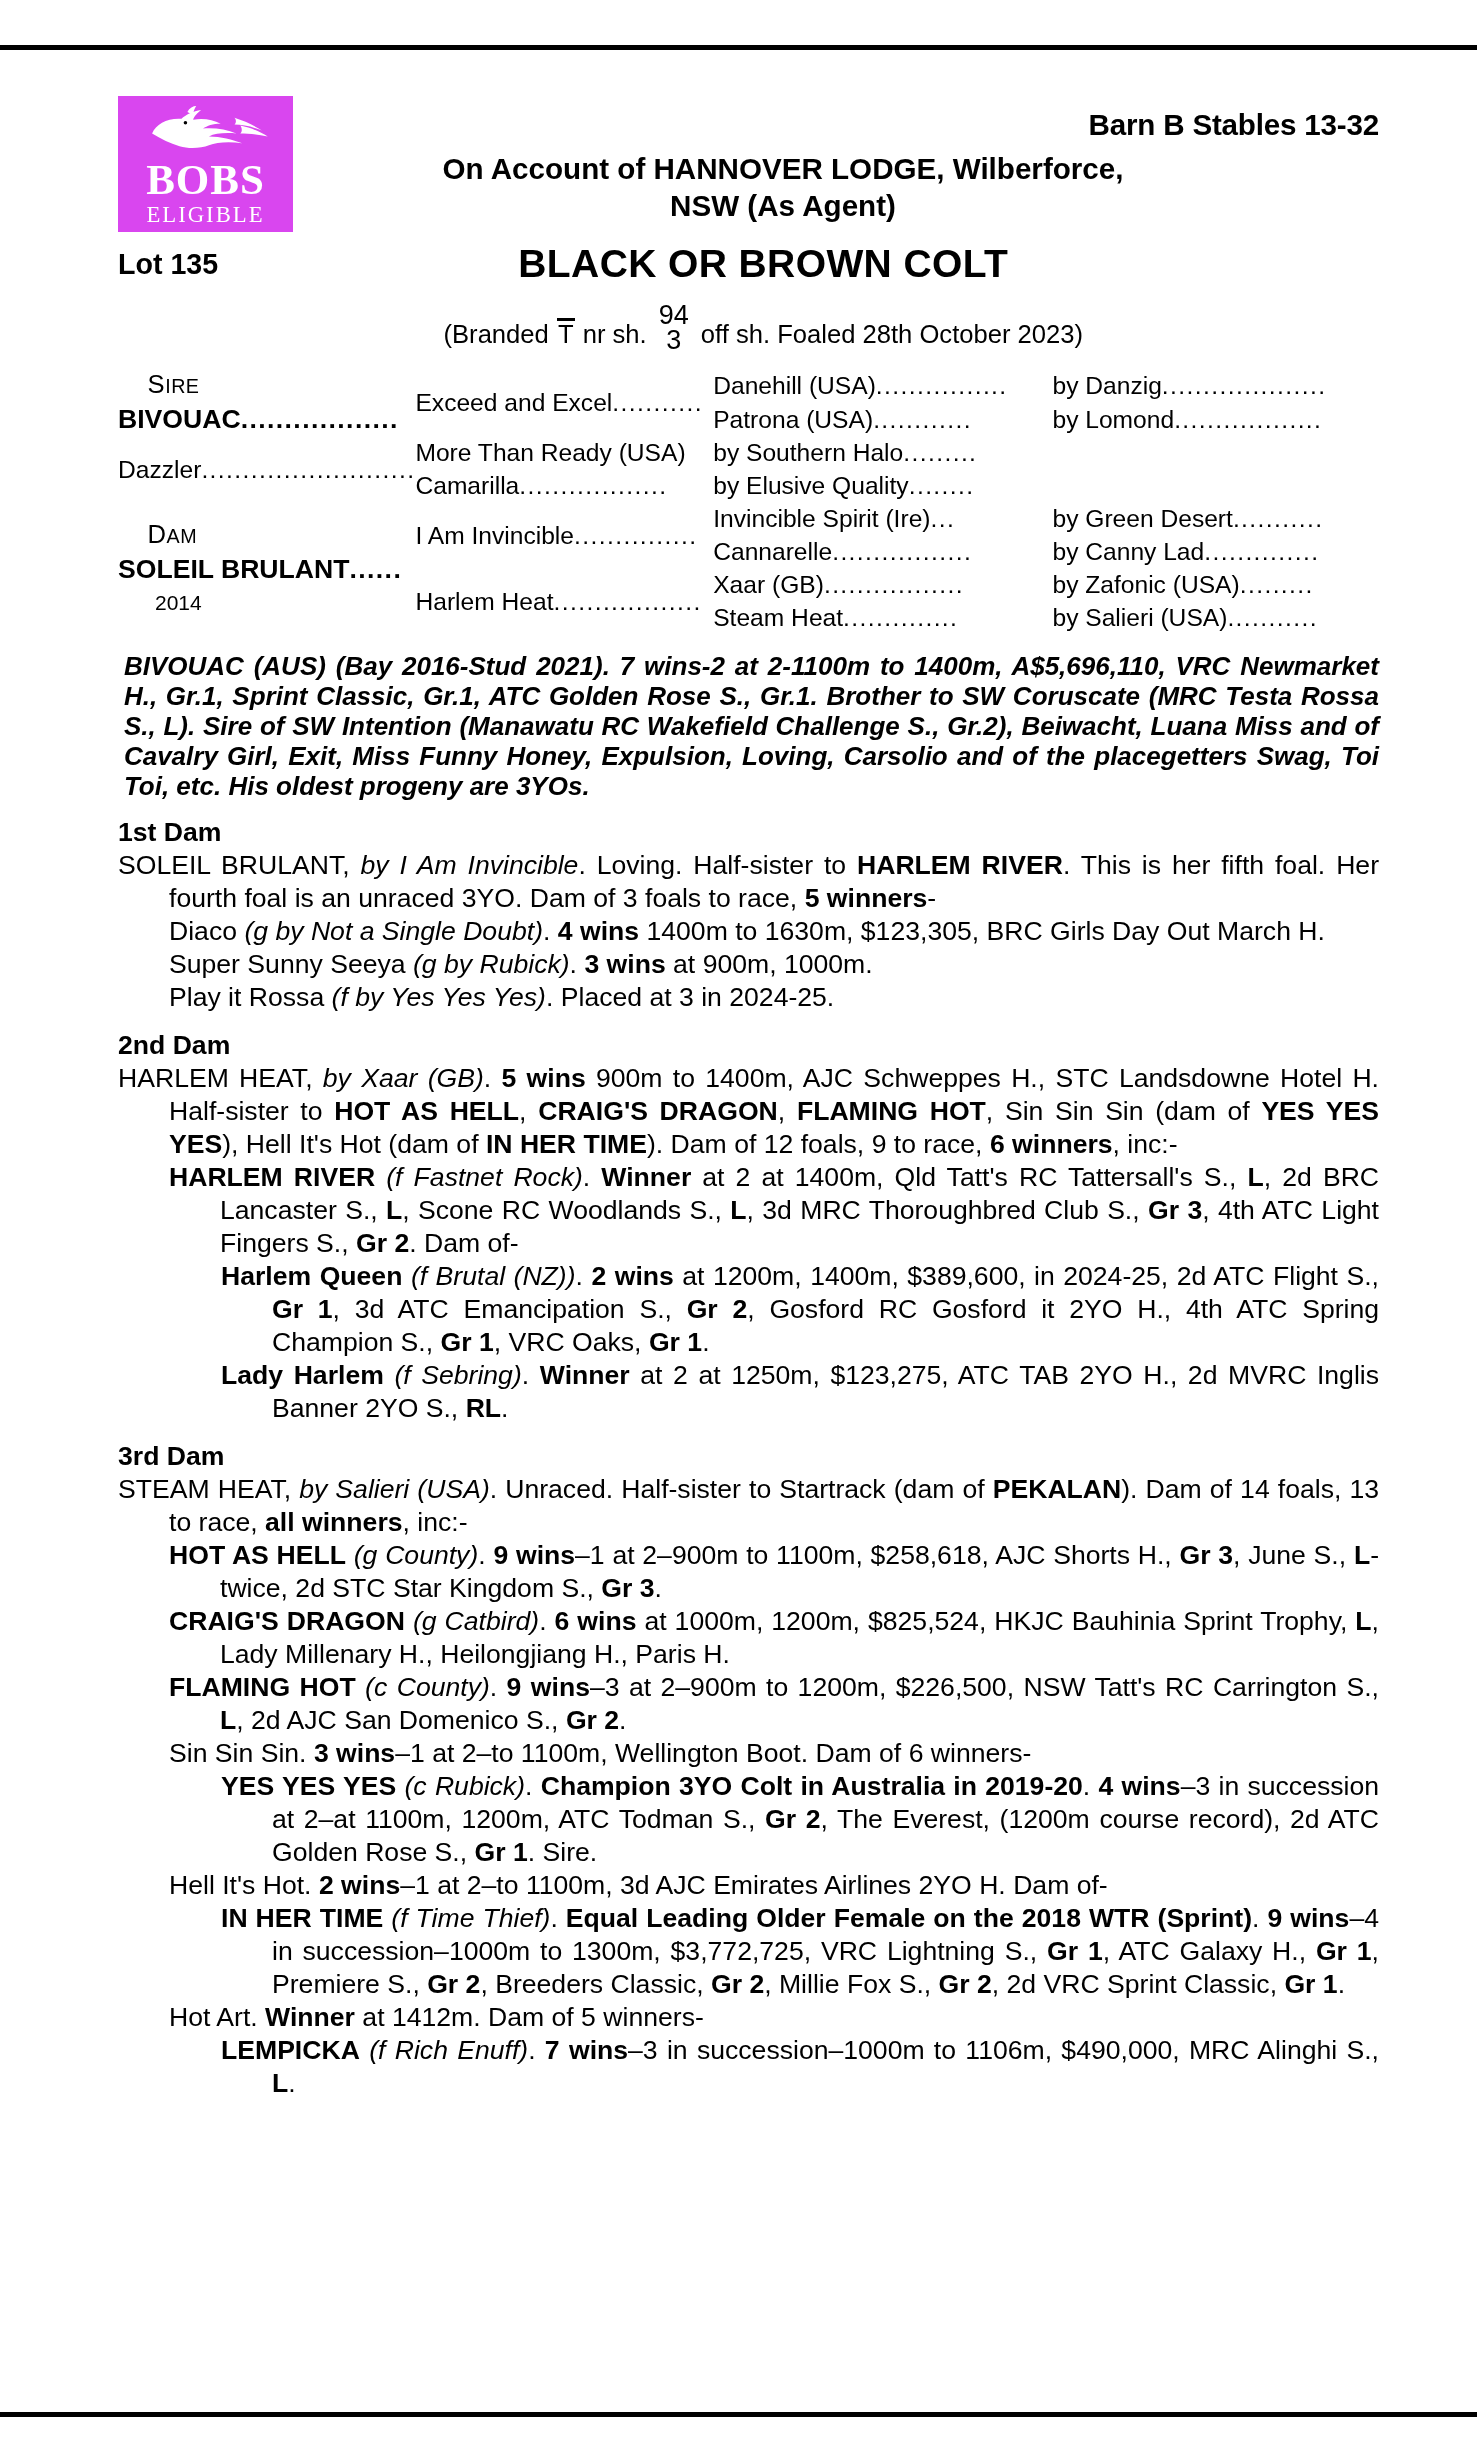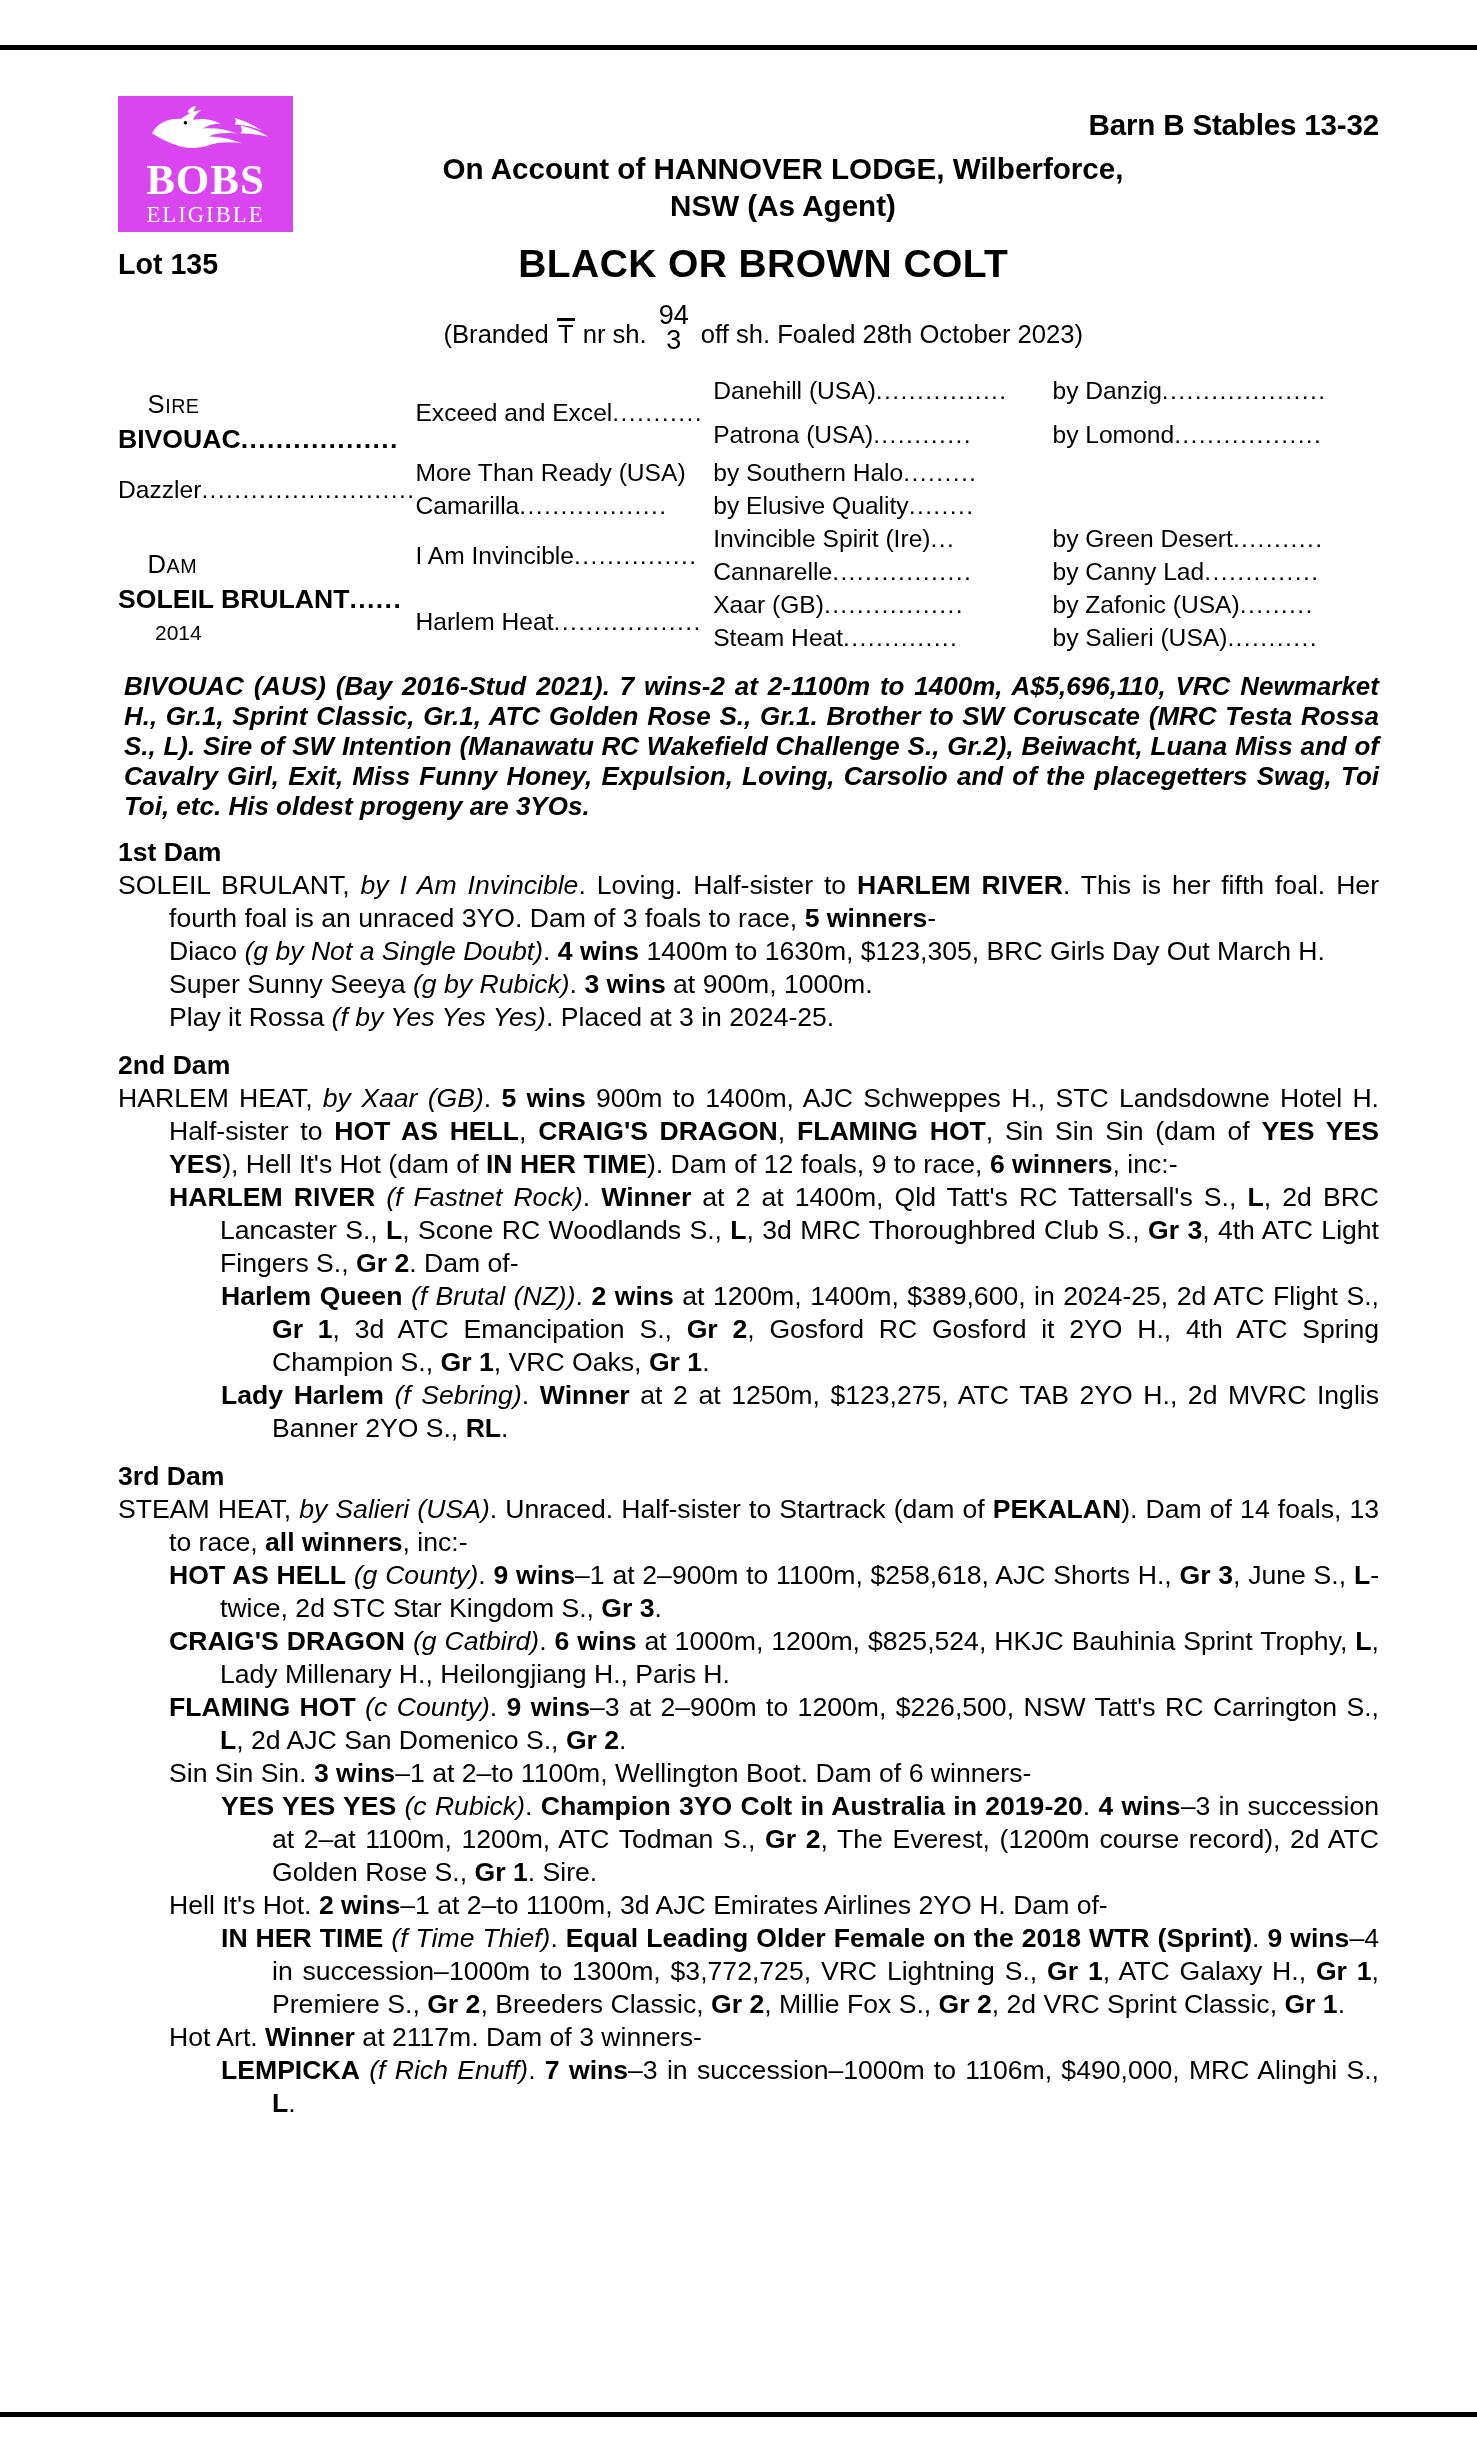--- a/index.html
+++ b/index.html
@@ -165,21 +165,20 @@
   .col-b { width: 266px; }
   .col-c { width: 315px; }
   .col-d { width: 414px; }
 
   .sd-label {
     font-variant: small-caps;
     font-size: 24.6px;
     padding-left: 29.6px;
     display: block;
     letter-spacing: 0.5px;
-    margin-top: 20px;
   }
   .sd-label .cap { font-size: 25.6px; }
   .sd-name {
     font-weight: bold;
     font-size: 26.6px;
     display: block;
   }
   .sd-year {
     display: block;
     padding-left: 37px;
@@ -374,19 +373,19 @@
         <div class="entry ind3"><span class="b">Lady Harlem</span><span class="n"> </span><span class="i">(f Sebring)</span><span class="n">. </span><span class="b">Winner</span><span class="n"> at 2 at 1250m, $123,275, ATC TAB 2YO H., 2d MVRC Inglis Banner 2YO S., </span><span class="b">RL</span><span class="n">.</span></div>
         <div class="dam-head">3rd Dam</div>
         <div class="entry ind1"><span class="n">STEAM HEAT, </span><span class="i">by Salieri (USA)</span><span class="n">. Unraced. Half-sister to Startrack (dam of </span><span class="b">PEKALAN</span><span class="n">). Dam of 14 foals, 13 to race, </span><span class="b">all winners</span><span class="n">, inc:-</span></div>
         <div class="entry ind2"><span class="b">HOT AS HELL</span><span class="n"> </span><span class="i">(g County)</span><span class="n">. </span><span class="b">9 wins</span><span class="n">–1 at 2–900m to 1100m, $258,618, AJC Shorts H., </span><span class="b">Gr 3</span><span class="n">, June S., </span><span class="b">L</span><span class="n">-twice, 2d STC Star Kingdom S., </span><span class="b">Gr 3</span><span class="n">.</span></div>
         <div class="entry ind2"><span class="b">CRAIG'S DRAGON</span><span class="n"> </span><span class="i">(g Catbird)</span><span class="n">. </span><span class="b">6 wins</span><span class="n"> at 1000m, 1200m, $825,524, HKJC Bauhinia Sprint Trophy, </span><span class="b">L</span><span class="n">, Lady Millenary H., Heilongjiang H., Paris H.</span></div>
         <div class="entry ind2"><span class="b">FLAMING HOT</span><span class="n"> </span><span class="i">(c County)</span><span class="n">. </span><span class="b">9 wins</span><span class="n">–3 at 2–900m to 1200m, $226,500, NSW Tatt's RC Carrington S., </span><span class="b">L</span><span class="n">, 2d AJC San Domenico S., </span><span class="b">Gr 2</span><span class="n">.</span></div>
         <div class="entry ind2"><span class="n">Sin Sin Sin. </span><span class="b">3 wins</span><span class="n">–1 at 2–to 1100m, Wellington Boot. Dam of 6 winners-</span></div>
         <div class="entry ind3"><span class="b">YES YES YES</span><span class="n"> </span><span class="i">(c Rubick)</span><span class="n">. </span><span class="b">Champion 3YO Colt in Australia in 2019-20</span><span class="n">. </span><span class="b">4 wins</span><span class="n">–3 in succession at 2–at 1100m, 1200m, ATC Todman S., </span><span class="b">Gr 2</span><span class="n">, The Everest, (1200m course record), 2d ATC Golden Rose S., </span><span class="b">Gr 1</span><span class="n">. Sire.</span></div>
         <div class="entry ind2"><span class="n">Hell It's Hot. </span><span class="b">2 wins</span><span class="n">–1 at 2–to 1100m, 3d AJC Emirates Airlines 2YO H. Dam of-</span></div>
         <div class="entry ind3"><span class="b">IN HER TIME</span><span class="n"> </span><span class="i">(f Time Thief)</span><span class="n">. </span><span class="b">Equal Leading Older Female on the 2018 WTR (Sprint)</span><span class="n">. </span><span class="b">9 wins</span><span class="n">–4 in succession–1000m to 1300m, $3,772,725, VRC Lightning S., </span><span class="b">Gr 1</span><span class="n">, ATC Galaxy H., </span><span class="b">Gr 1</span><span class="n">, Premiere S., </span><span class="b">Gr 2</span><span class="n">, Breeders Classic, </span><span class="b">Gr 2</span><span class="n">, Millie Fox S., </span><span class="b">Gr 2</span><span class="n">, 2d VRC Sprint Classic, </span><span class="b">Gr 1</span><span class="n">.</span></div>
-        <div class="entry ind2"><span class="n">Hot Art. </span><span class="b">Winner</span><span class="n"> at 2117m. Dam of 3 winners-</span></div>
+        <div class="entry ind2"><span class="n">Hot Art. </span><span class="b">Winner</span><span class="n"> at 1412m. Dam of 5 winners-</span></div>
         <div class="entry ind3"><span class="b">LEMPICKA</span><span class="n"> </span><span class="i">(f Rich Enuff)</span><span class="n">. </span><span class="b">7 wins</span><span class="n">–3 in succession–1000m to 1106m, $490,000, MRC Alinghi S., </span><span class="b">L</span><span class="n">.</span></div>
       </div>
 
   </div>
 </div>
 
 
 </body></html>

